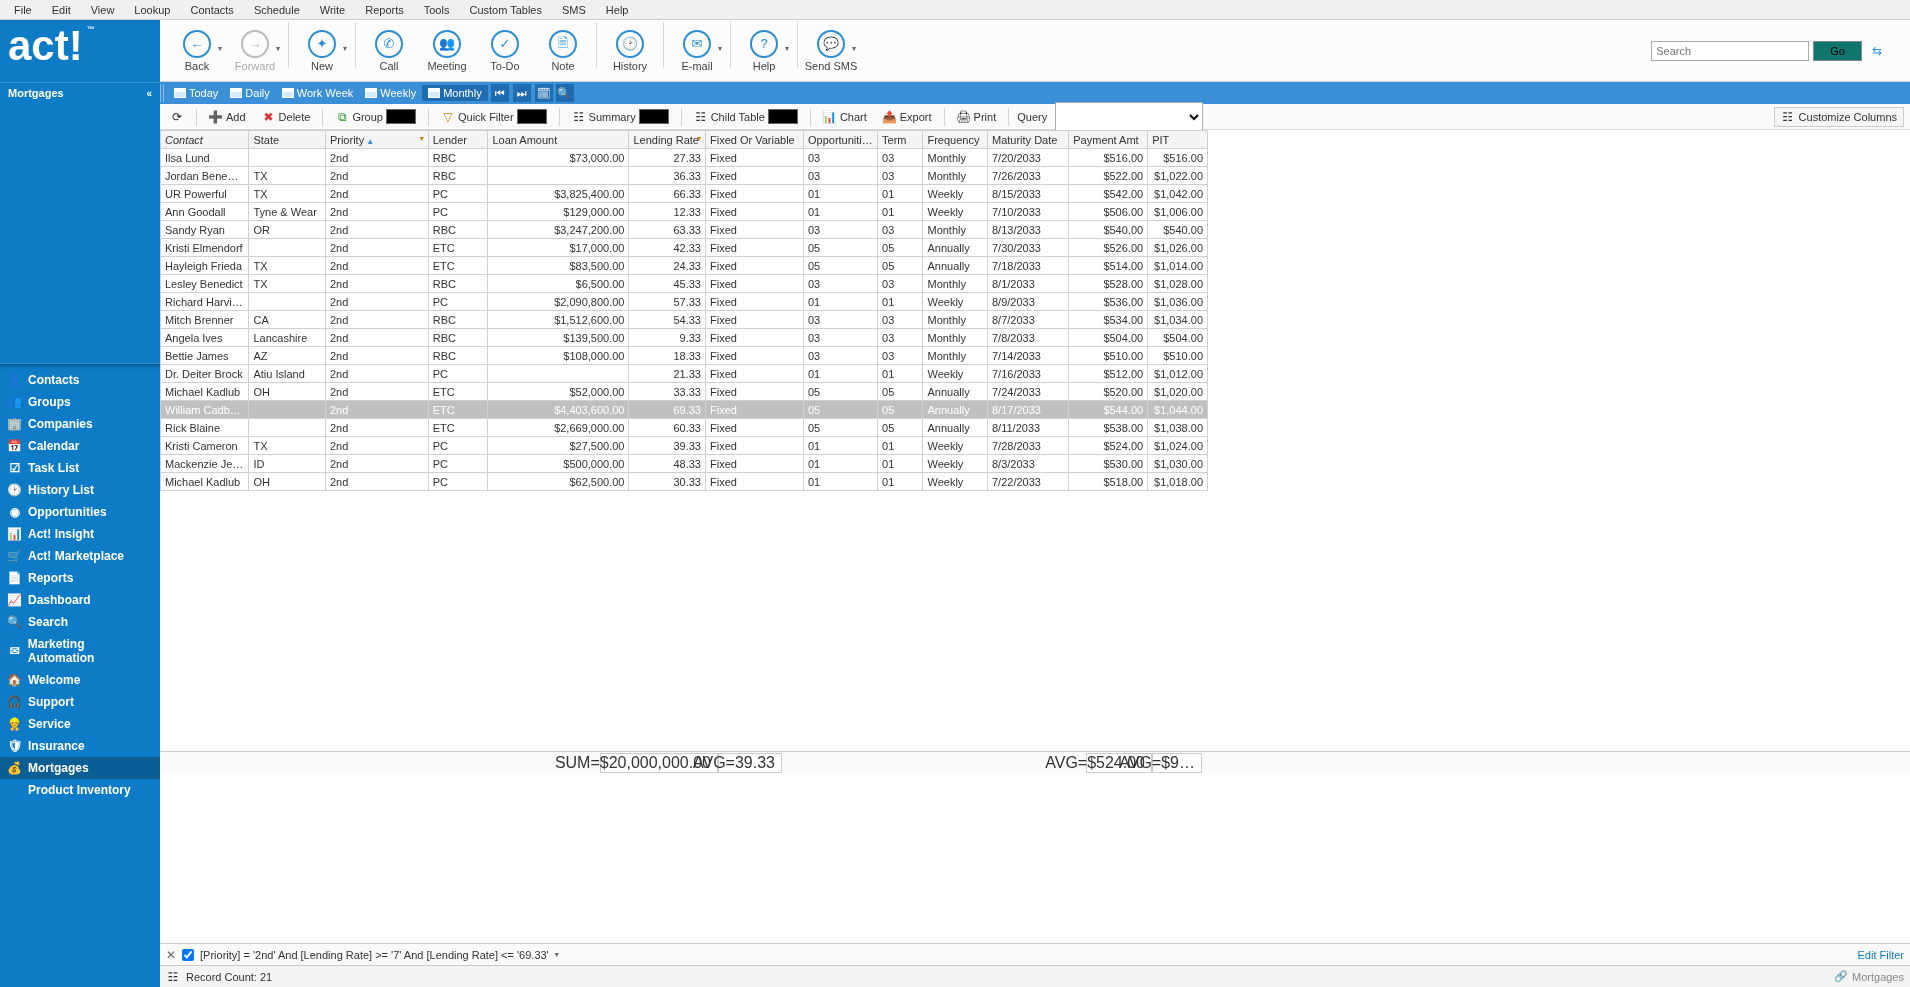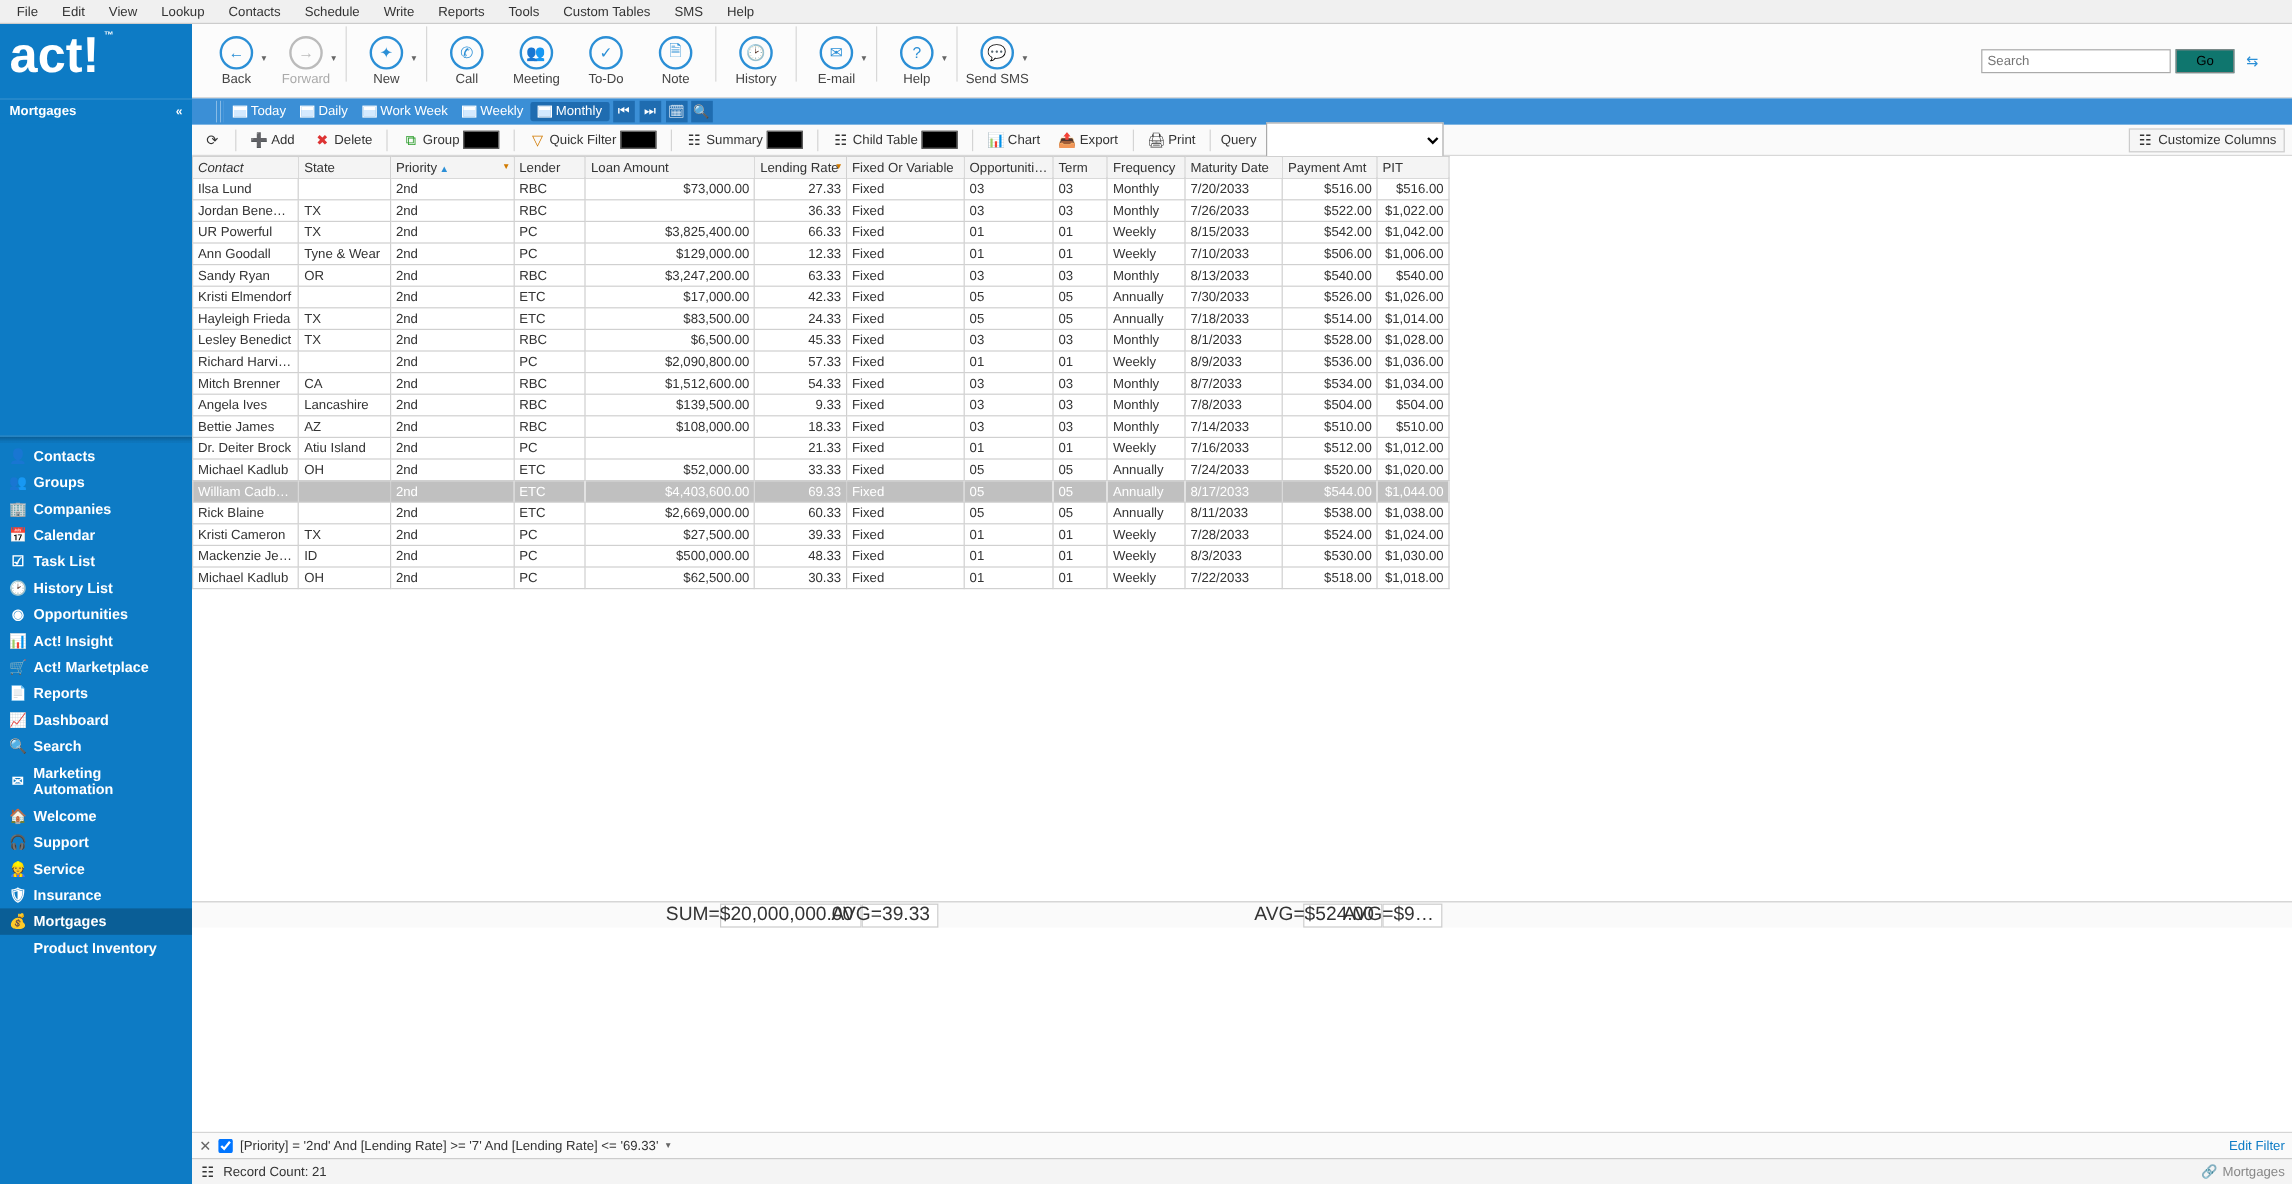--- a/index.html
+++ b/index.html
@@ -37,21 +37,21 @@
 .bt-btn.disabled .lbl { color: #aaa; }
 .bt-btn .dd { position: absolute; right: 4px; top: 22px; font-size: 8px; color: #666; }
 .bt-sep { width: 1px; height: 46px; background: #d8d8d8; margin: 0 4px; }
 .bt-spacer { flex: 1; }
 .search-wrap { display: flex; gap: 4px; align-items: center; padding-right: 20px;}
 .search-input { width: 158px; height: 20px; border: 1px solid #aaa; padding: 0 4px; font-size: 11px; }
 .go-btn { height: 20px; padding: 0 16px; border: 1px solid #888; background: #0f766e; cursor: pointer; font-size:11px;}
 .expand-icon { font-size: 12px; color: #2b8fd6; cursor:pointer; margin-left:6px;}
 
 
-.view-strip { height: 22px; background: #3b8fd6; display: flex; align-items: center; padding: 0 20px; gap: 2px; }
+.view-strip { height: 22px; background: #3b8fd6; display: flex; align-items: center; padding: 0 0; gap: 2px; }
 .vs-grip { width: 6px; height: 18px; background: repeating-linear-gradient(90deg, rgba(255,255,255,0.4) 0 1px, transparent 1px 3px);}
 .vs-btn { display: flex; align-items: center; gap: 3px; padding: 2px 6px; color: #fff; font-size: 11px; cursor: pointer; border-radius: 2px; }
 .vs-btn.active { background: #1f6cb0; }
 .vs-cal { background: linear-gradient(to bottom,#fff 0 3px,#d4eaff 3px 100%); border:1px solid #fff; width:12px; height:10px;}
 .vs-navbtn { width: 18px; height: 18px; display:flex; align-items:center; justify-content:center; color:#fff; cursor:pointer; font-size:11px; background:#1f6cb0; margin:0 1px;}
 .vs-search { width: 18px; height: 18px; display:flex; align-items:center; justify-content:center; color:#fff; cursor:pointer; background:#1f6cb0;}
 
 
 .action-bar { height: 26px; display: flex; align-items: center; padding: 0 6px; gap: 8px; border-bottom: 1px solid #d8d8d8; background: #fafafa; }
 .ab-btn { display: flex; align-items: center; gap: 3px; padding: 2px 4px; cursor: pointer; font-size: 11px; color: #333; }

